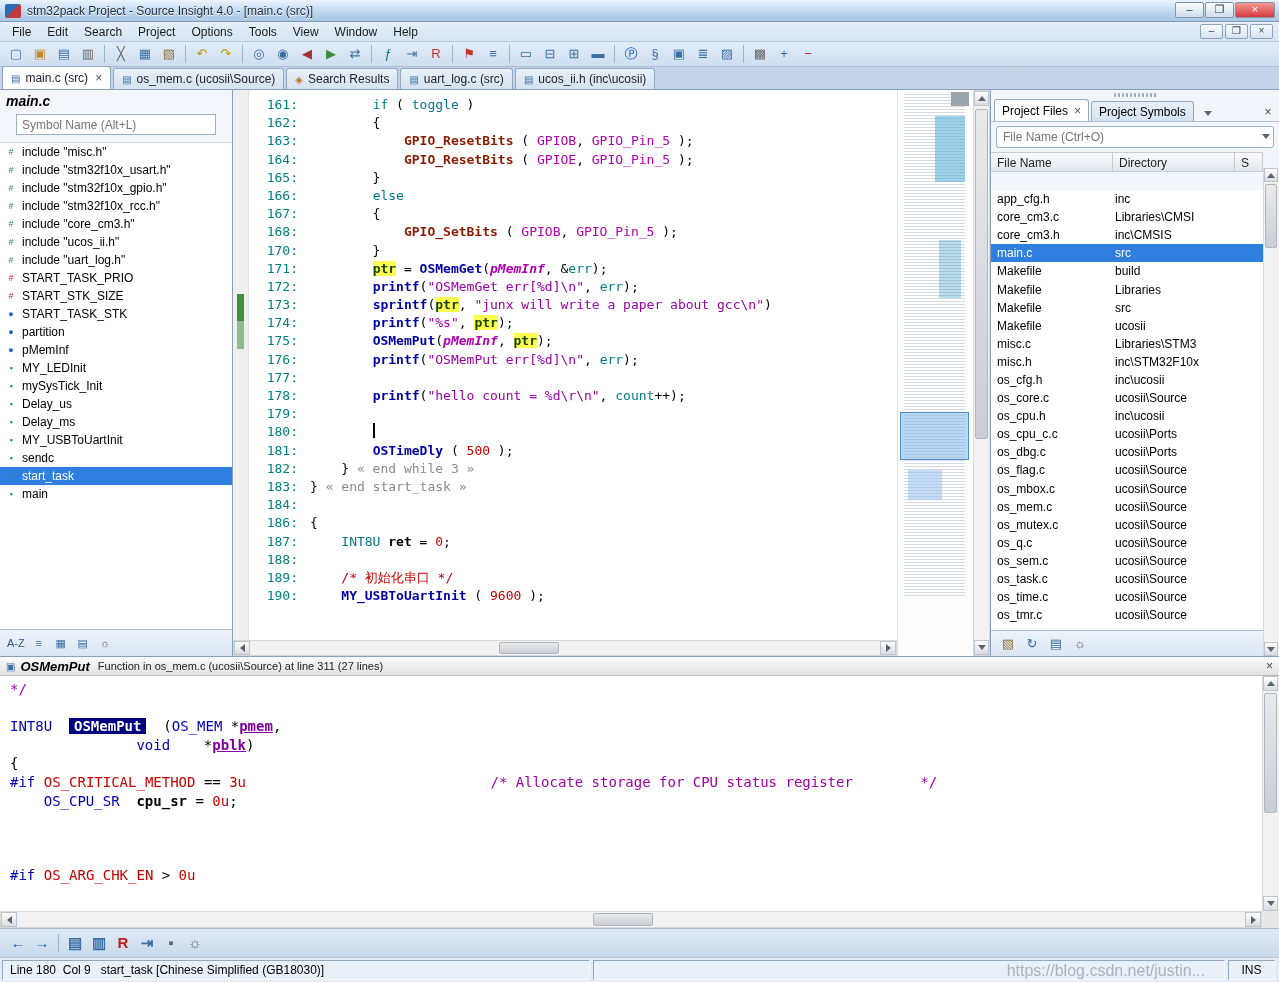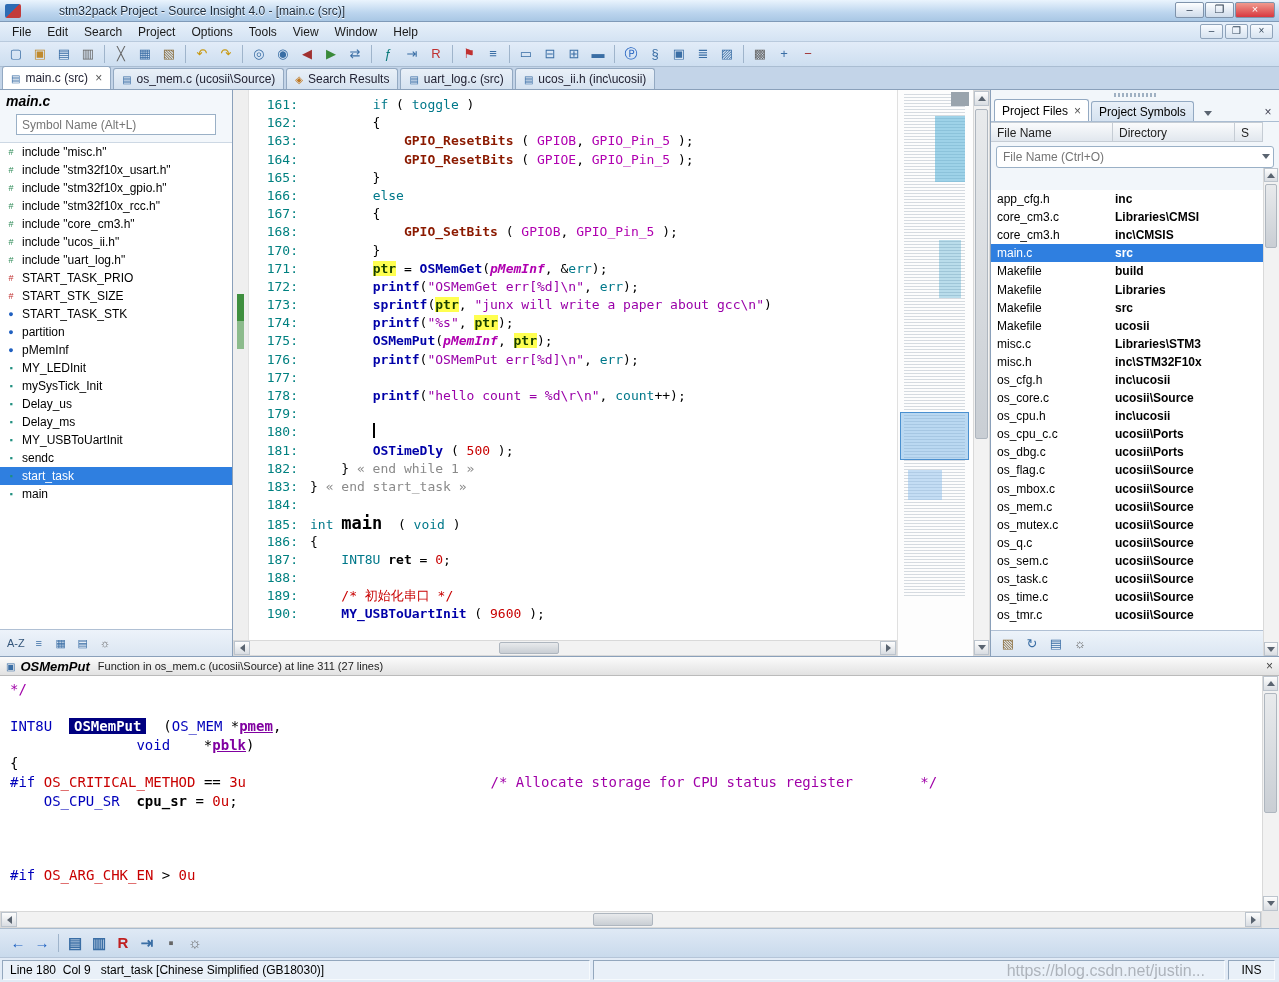--- a/index.html
+++ b/index.html
@@ -2,21 +2,21 @@
 <html><head>
 <meta charset="utf-8">
 <style>
   *{box-sizing:border-box;margin:0;padding:0;}
   html,body{width:1279px;height:982px;overflow:hidden;}
   body{font-family:"Liberation Sans",sans-serif;font-size:12px;background:#cfe0f0;color:#000;}
   #app{position:absolute;left:0;top:0;width:1279px;height:982px;background:#cfe0f0;}
 
   
   #titlebar{position:absolute;left:0;top:0;width:100%;height:22px;
-    background:linear-gradient(#eaf4fd,#bcd5ee 60%,#a9c7e4);border-bottom:1px solid #7f9ab8;display:flex;align-items:center;gap:32px;}
+    background:linear-gradient(#eaf4fd,#bcd5ee 60%,#a9c7e4);border-bottom:1px solid #7f9ab8;display:flex;align-items:center;}
   #app-icon{width:16px;height:14px;margin:0 6px 0 5px;background:linear-gradient(135deg,#2d6cb4 50%,#c23b3b 50%);border-radius:2px;}
   #title-text{font-size:12px;color:#1c2a3a;text-shadow:0 1px 0 #fff;}
   #win-btns{position:absolute;right:4px;top:2px;display:flex;gap:1px;}
   .win-btn{width:29px;height:16px;border:1px solid #7f93ab;border-radius:2px;background:linear-gradient(#fdfeff,#cfdceb);
     text-align:center;line-height:13px;font-size:11px;color:#2a3a4d;}
   .win-btn.close{background:linear-gradient(#f09a8e,#d8383f);color:#fff;width:40px;}
 
   
   #menubar{position:absolute;left:0;top:22px;width:100%;height:20px;background:linear-gradient(#e7f0fa,#d4e3f3);
     border-bottom:1px solid #b9cadd;display:flex;align-items:center;padding-left:4px;}
@@ -120,21 +120,21 @@
   #rp-search input{width:100%;height:22px;border:1px solid #9ab0c6;border-radius:3px;padding:0 20px 0 6px;font:12px "Liberation Sans",sans-serif;background:#fff;}
   #rp-search .drop{position:absolute;right:4px;top:8px;}
   #rp-header{height:20px;display:flex;background:linear-gradient(#fafbfc,#e1e7ee);border-top:1px solid #c5ccd4;border-bottom:1px solid #c5ccd4;margin-right:16px;}
   #rp-header span{display:inline-block;border-right:1px solid #c5ccd4;padding:3px 0 0 6px;font-size:12px;color:#222;}
   .col-w1{width:122px;}
   .col-w2{width:122px;}
   .col-w3{flex:1;}
   #file-rows{position:absolute;left:0;top:100px;right:16px;bottom:0;background:#fff;overflow:hidden;}
   .file-row{height:18.1px;display:flex;align-items:center;font-size:12px;}
   .file-row .col-file{width:122px;padding-left:6px;white-space:nowrap;overflow:hidden;}
-  .file-row .col-dir{flex:1;padding-left:2px;white-space:nowrap;overflow:hidden;font-weight:bold;}
+  .file-row .col-dir{flex:1;padding-left:2px;white-space:nowrap;overflow:hidden;}
   .file-row.selected{background:#2f7fe0;color:#fff;}
   #rp-toolbar{position:absolute;left:0;bottom:0;right:16px;height:26px;background:linear-gradient(#edf3fa,#dbe6f2);
     border-top:1px solid #b0c0d4;display:flex;align-items:center;padding-left:5px;z-index:3;}
   #rp-vscroll{position:absolute;right:0;top:78px;bottom:0;width:16px;background:#f2f2f2;border-left:1px solid #d9d9d9;}
 
   
   #preview{position:absolute;left:0;top:656px;width:1279px;height:272px;background:#fff;border-top:1px solid #8aa0ba;}
   #pv-header{height:19px;background:linear-gradient(#fbfbfb,#e2e2e2);border-bottom:1px solid #bbb;display:flex;align-items:center;padding:0 6px;}
   #pv-header .pv-icon{font-size:10px;color:#3a6ea5;margin-right:5px;}
   #pv-title{font:italic bold 13px "Liberation Sans",sans-serif;margin-right:8px;}
@@ -370,24 +370,23 @@
           <div class="code-line"><span class="lnum">172:</span><span class="sg-p">        </span><span class="sg-f">printf</span><span class="sg-p">(</span><span class="sg-s">"OSMemGet err[%d]\n"</span><span class="sg-p">, </span><span class="sg-k">err</span><span class="sg-p">);</span></div>
           <div class="code-line"><span class="lnum">173:</span><span class="sg-p">        </span><span class="sg-f">sprintf</span><span class="sg-p">(</span><span class="sg-y">ptr</span><span class="sg-p">, </span><span class="sg-s">"junx will write a paper about gcc\n"</span><span class="sg-p">)</span></div>
           <div class="code-line"><span class="lnum">174:</span><span class="sg-p">        </span><span class="sg-f">printf</span><span class="sg-p">(</span><span class="sg-s">"%s"</span><span class="sg-p">, </span><span class="sg-y">ptr</span><span class="sg-p">);</span></div>
           <div class="code-line"><span class="lnum">175:</span><span class="sg-p">        </span><span class="sg-f">OSMemPut</span><span class="sg-p">(</span><span class="sg-v">pMemInf</span><span class="sg-p">, </span><span class="sg-y">ptr</span><span class="sg-p">);</span></div>
           <div class="code-line"><span class="lnum">176:</span><span class="sg-p">        </span><span class="sg-f">printf</span><span class="sg-p">(</span><span class="sg-s">"OSMemPut err[%d]\n"</span><span class="sg-p">, </span><span class="sg-k">err</span><span class="sg-p">);</span></div>
           <div class="code-line"><span class="lnum">177:</span></div>
           <div class="code-line"><span class="lnum">178:</span><span class="sg-p">        </span><span class="sg-f">printf</span><span class="sg-p">(</span><span class="sg-s">"hello count = %d\r\n"</span><span class="sg-p">, </span><span class="sg-k">count</span><span class="sg-p">++);</span></div>
           <div class="code-line"><span class="lnum">179:</span></div>
           <div class="code-line"><span class="lnum">180:</span><span class="sg-p">        </span><span class="sg-cur"></span></div>
           <div class="code-line"><span class="lnum">181:</span><span class="sg-p">        </span><span class="sg-f">OSTimeDly</span><span class="sg-p"> ( </span><span class="sg-n">500</span><span class="sg-p"> );</span></div>
-          <div class="code-line"><span class="lnum">182:</span><span class="sg-p">    } </span><span class="sg-e">« end while 1 »</span></div>
+          <div class="code-line"><span class="lnum">182:</span><span class="sg-p">    } </span><span class="sg-e">« end while 3 »</span></div>
           <div class="code-line"><span class="lnum">183:</span><span class="sg-p">} </span><span class="sg-e">« end start_task »</span></div>
           <div class="code-line"><span class="lnum">184:</span></div>
-          <div class="code-line"><span class="lnum">185:</span><span class="sg-k">int</span><span class="sg-p"> </span><span class="sg-d">main</span><span class="sg-p">  ( </span><span class="sg-k">void</span><span class="sg-p"> )</span></div>
           <div class="code-line"><span class="lnum">186:</span><span class="sg-p">{</span></div>
           <div class="code-line"><span class="lnum">187:</span><span class="sg-p">    </span><span class="sg-k">INT8U</span><span class="sg-p"> </span><span class="sg-b">ret</span><span class="sg-p"> = </span><span class="sg-n">0</span><span class="sg-p">;</span></div>
           <div class="code-line"><span class="lnum">188:</span></div>
           <div class="code-line"><span class="lnum">189:</span><span class="sg-p">    </span><span class="sg-c">/* 初始化串口 */</span></div>
           <div class="code-line"><span class="lnum">190:</span><span class="sg-p">    </span><span class="sg-f">MY_USBToUartInit</span><span class="sg-p"> ( </span><span class="sg-n">9600</span><span class="sg-p"> );</span></div>
         </div>
       <div id="editor-hscroll" class="sb">
         <div class="sb-btn" style="left:0;top:0;width:16px;height:14px;">
             <span class="arr left"></span>
           </div>
@@ -427,28 +426,28 @@
           <span class="tab-close">×</span>
         </div>
         <div class="rp-tab">
           <span>Project Symbols</span>
         </div>
         <div id="rp-tab-drop">
             <span class="arr down"></span>
           </div>
         <div id="rp-close">×</div>
       </div>
+      <div id="rp-search">
+        <input placeholder="File Name (Ctrl+O)" style="">
+        <span class="drop arr down"></span>
+      </div>
       <div id="rp-header">
         <span class="col-w1">File Name</span>
         <span class="col-w2">Directory</span>
         <span class="col-w3">S</span>
-      </div>
-      <div id="rp-search">
-        <input placeholder="File Name (Ctrl+O)" style="">
-        <span class="drop arr down"></span>
       </div>
       <div id="file-rows">
           <div class="file-row">
             <span class="col-file">app_cfg.h</span>
             <span class="col-dir">inc</span>
           </div>
           <div class="file-row">
             <span class="col-file">core_cm3.c</span>
             <span class="col-dir">Libraries\CMSI</span>
           </div>

